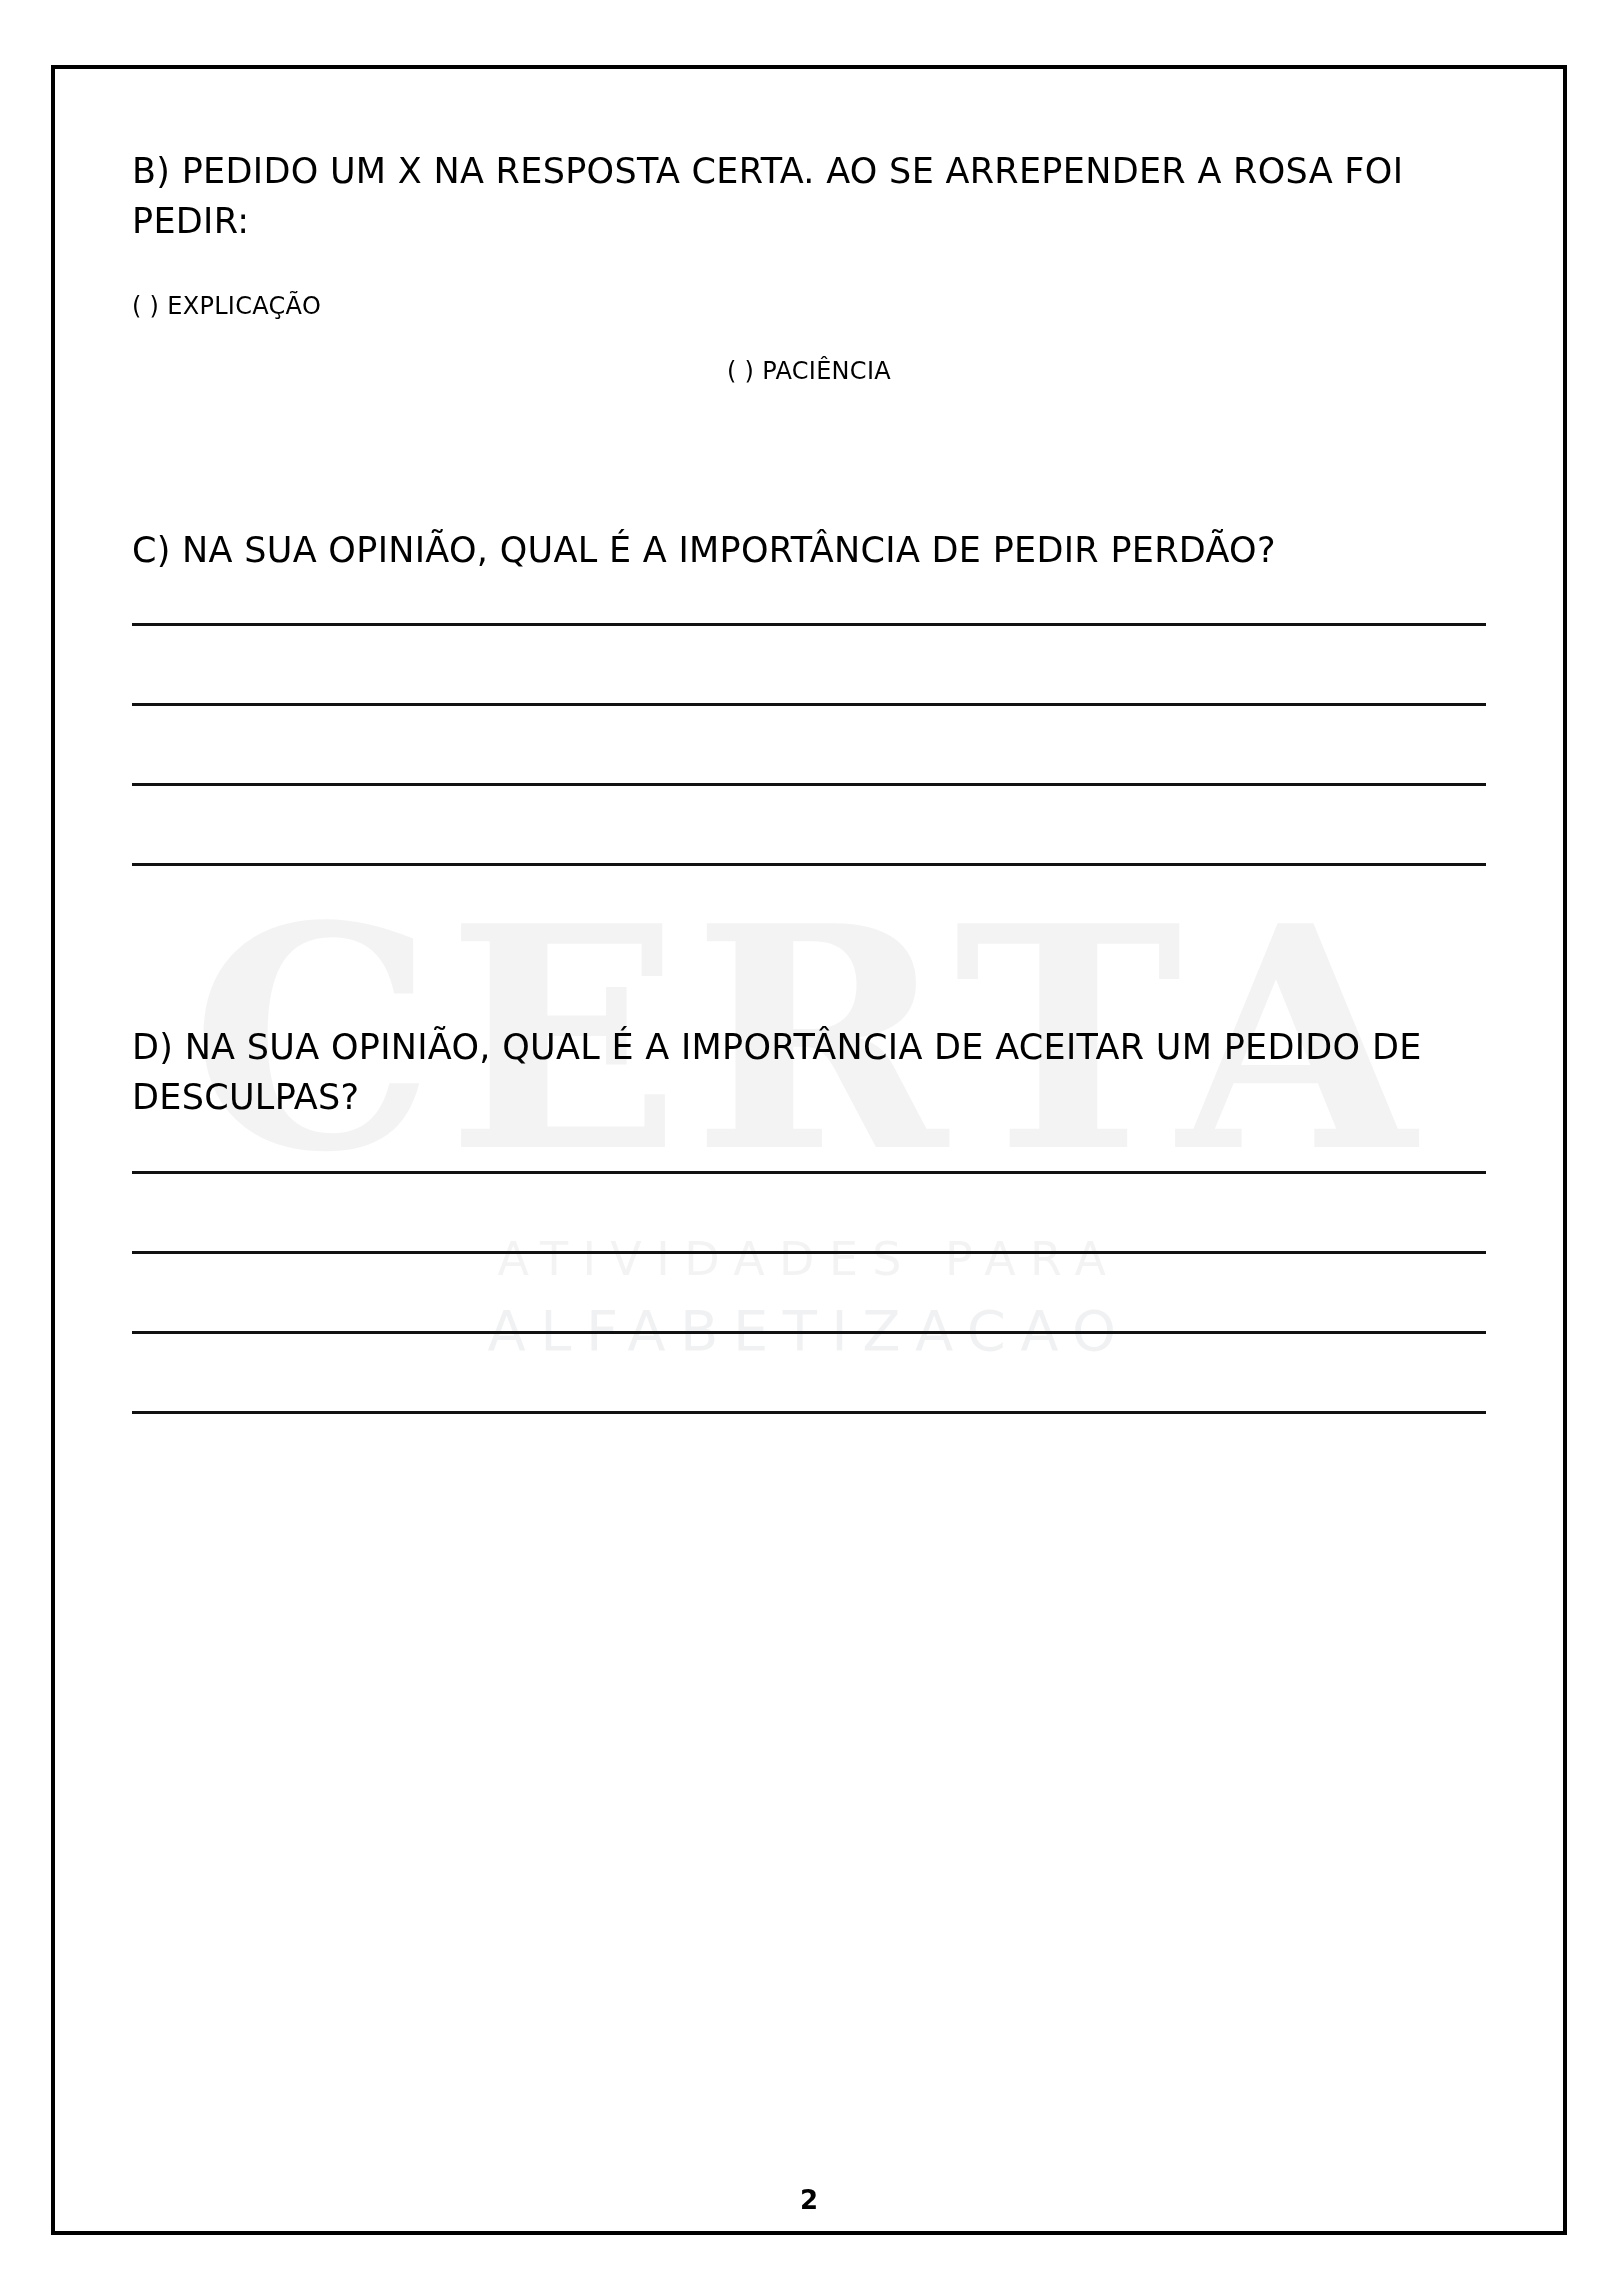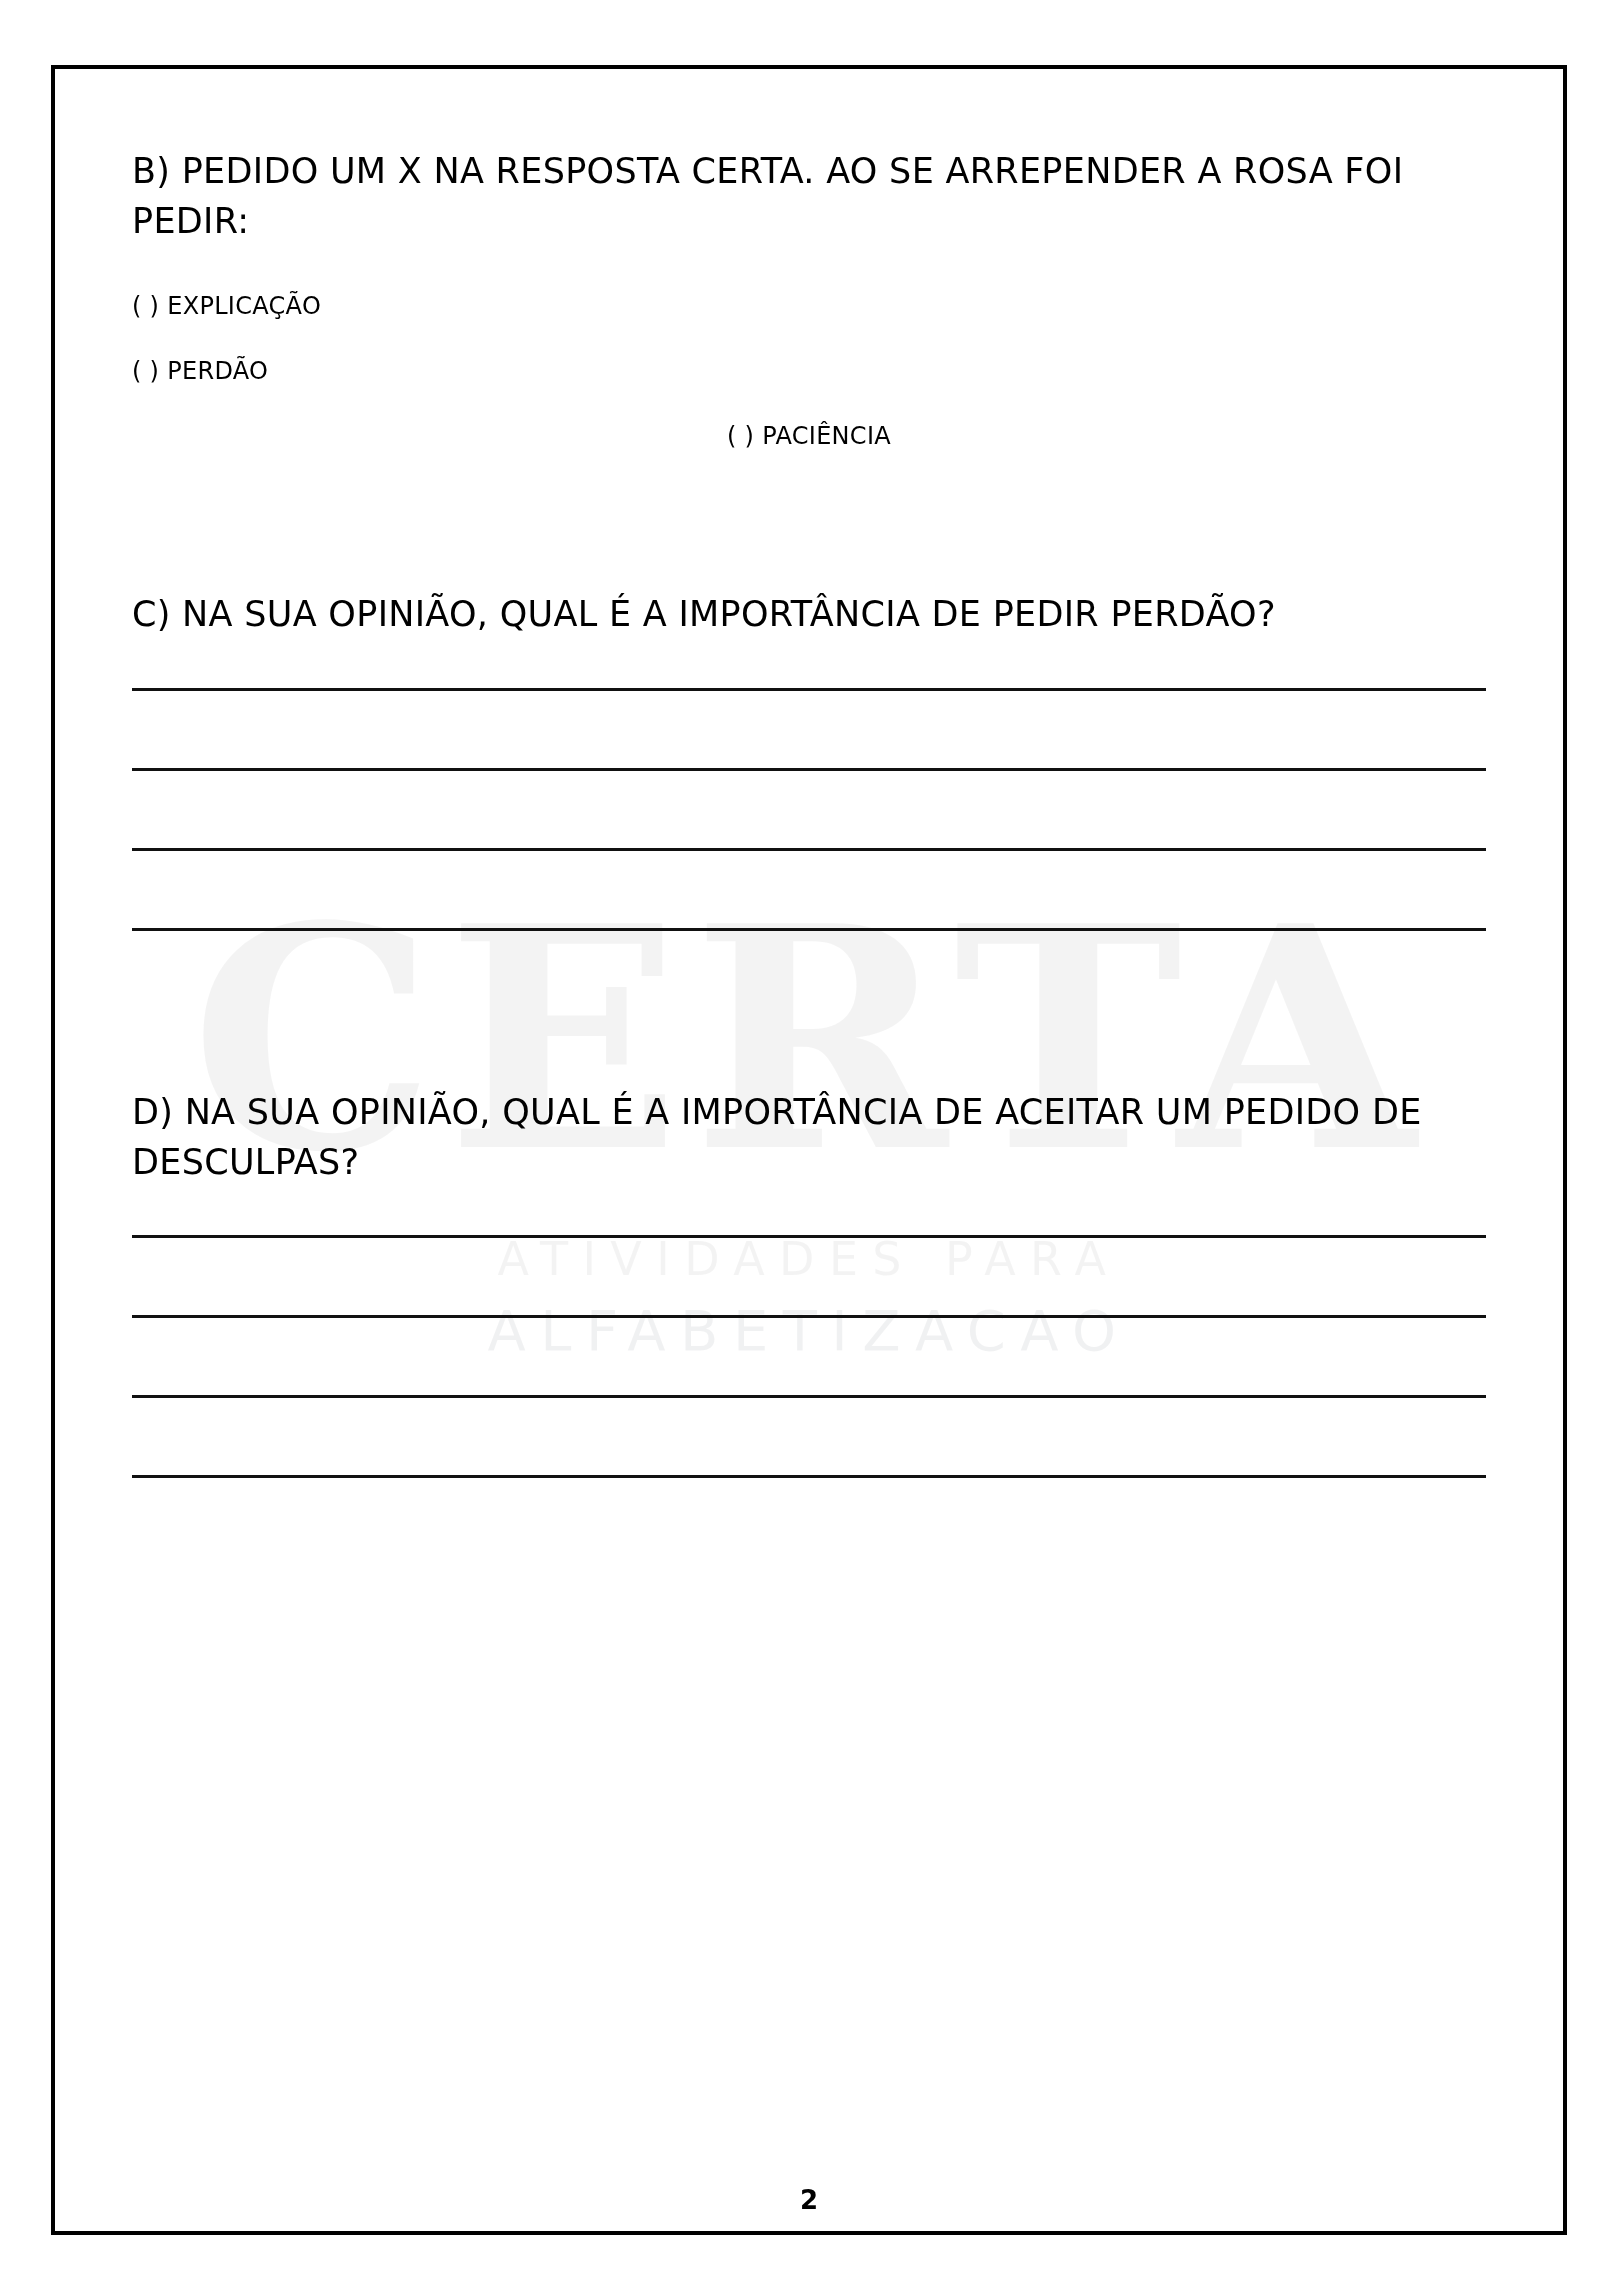--- a/index.html
+++ b/index.html
@@ -130,21 +130,20 @@
     <div class="wm-sub1">ATIVIDADES PARA</div>
     <div class="wm-sub2">ALFABETIZACAO</div>
   </div>
 
   <div class="content">
 
     <div>
       <p class="q-text">B) PEDIDO UM X NA RESPOSTA CERTA. AO SE ARREPENDER A ROSA FOI PEDIR:</p>
       <div class="options">
         <div class="option">( ) EXPLICAÇÃO</div>
-        <div class="option">( ) PERDÃO</div>
         <div class="option">( ) PACIÊNCIA</div>
       </div>
     </div>
 
     <div class="spacer-lg"></div>
 
     <div>
       <p class="q-text">C) NA SUA OPINIÃO, QUAL É A IMPORTÂNCIA DE PEDIR PERDÃO?</p>
       <div class="lines">
         <div class="write-line"></div>

